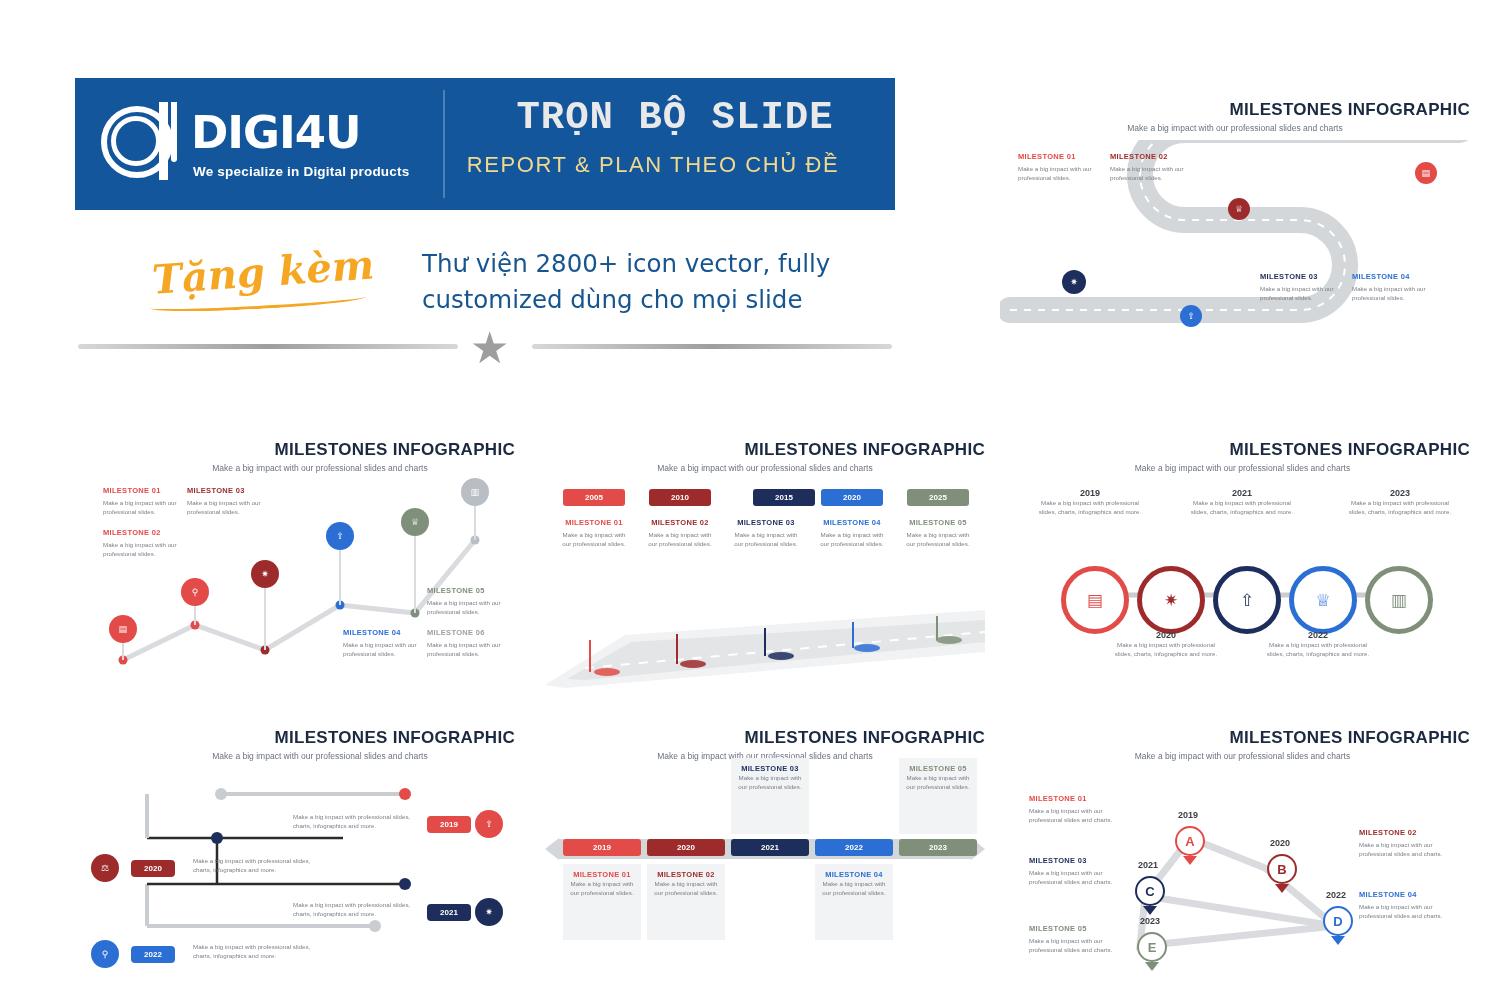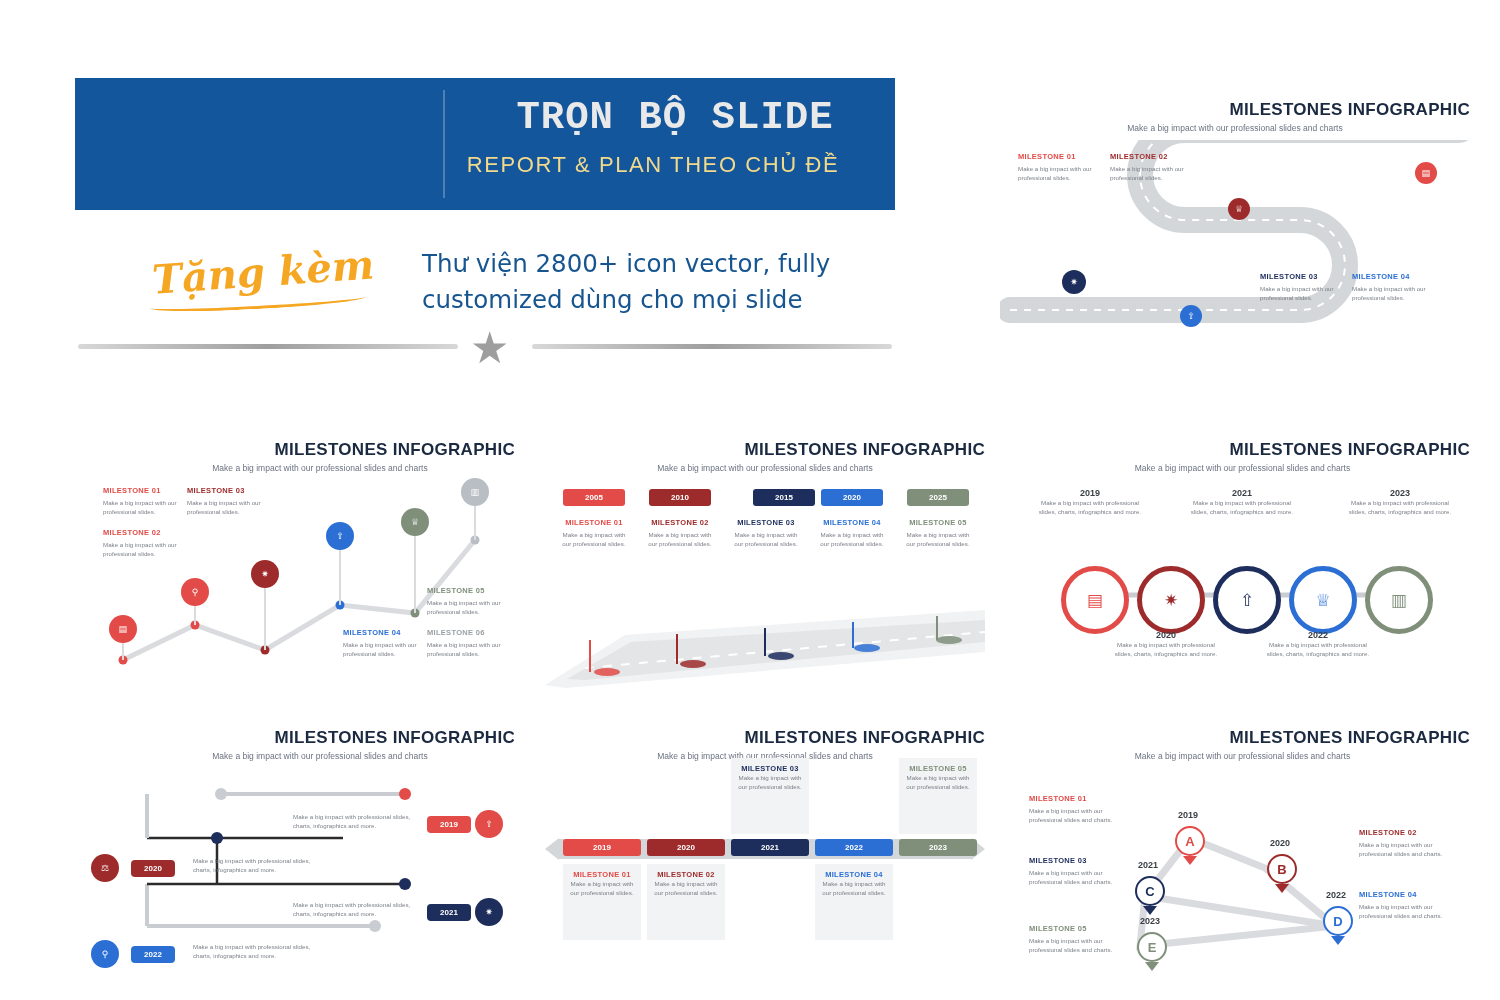--- a/index.html
+++ b/index.html
@@ -104,20 +104,30 @@
     color:#fff;font-size:8px;font-weight:bold;text-align:center;border-radius:4px;
     padding:4px 0;
   }
   .yearlbl{font-size:9px;font-weight:bold;color:#3a3f45;text-align:center;}
   .thin{font-size:6.2px;color:#7a7f87;line-height:1.5;text-align:center;}
 </style>
 </head>
 <body>
 
 <div class="abs" id="banner">
+  <div id="logo-box">
+    <div id="logo-mark">
+      <div class="ring"></div>
+        <div class="ring2"></div>
+        <div class="bar"></div>
+        <div class="bar2"></div>
+    </div>
+    <div id="logo-text">DIGI4U</div>
+    <div id="logo-sub">We specialize in Digital products</div>
+  </div>
   <div id="banner-divider"></div>
   <div id="banner-title">TRỌN BỘ SLIDE</div>
   <div id="banner-sub">REPORT &amp; PLAN THEO CHỦ ĐỀ</div>
 </div>
 
 <div class="abs" id="tangkem">Tặng kèm</div>
 <div class="abs" id="tangkem-underline"></div>
 <div class="abs" id="lead-text">Thư viện 2800+ icon vector, fully customized dùng cho mọi slide</div>
 <div class="abs sep-line" id="sep-left"></div>
 <div class="abs" id="sep-star">★</div>

